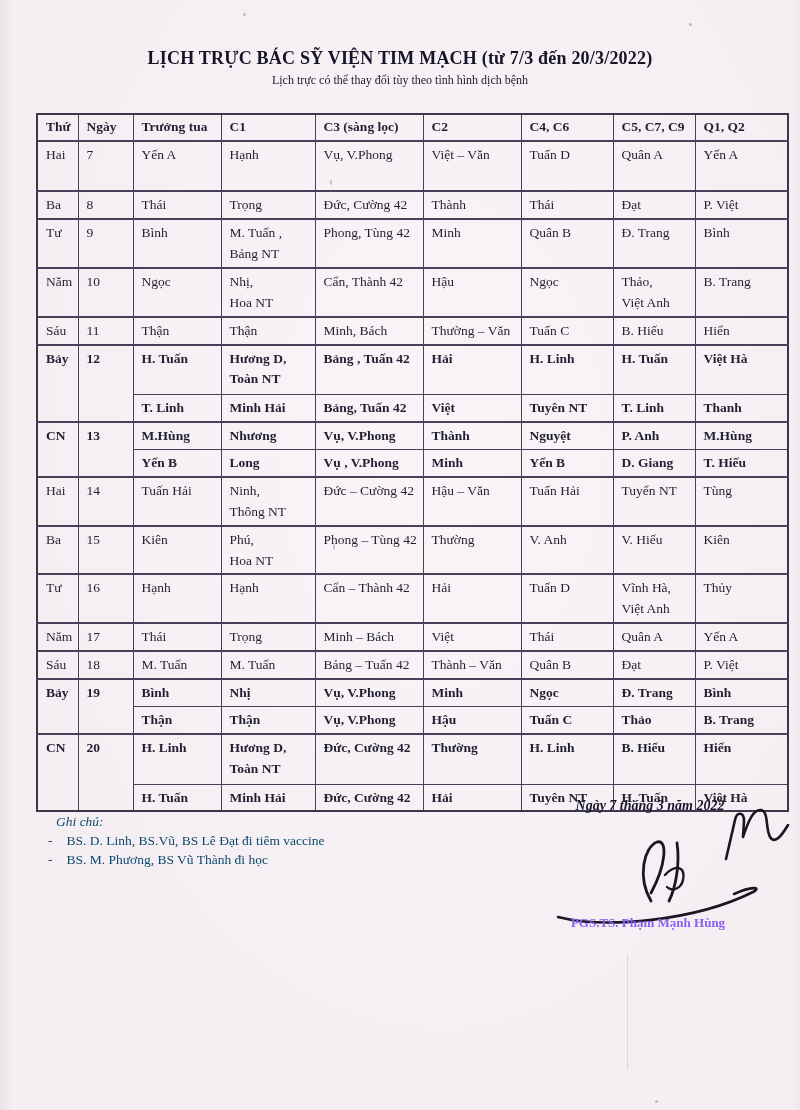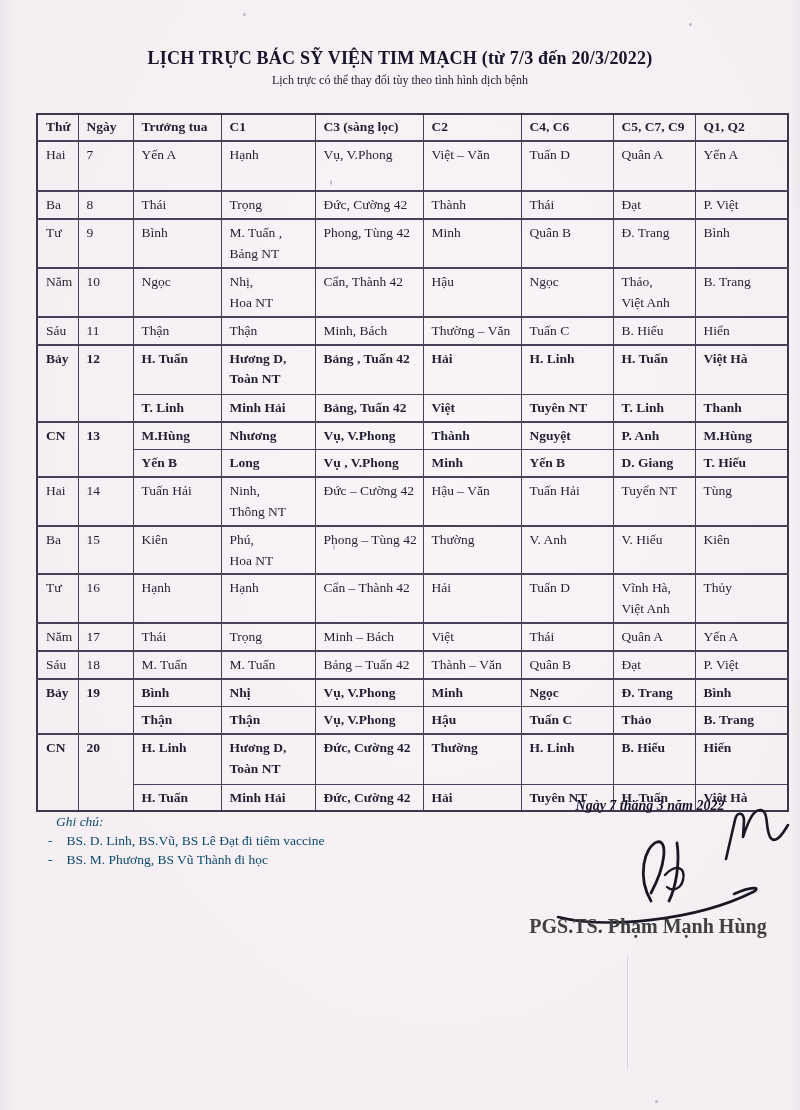--- a/index.html
+++ b/index.html
@@ -58,21 +58,21 @@
   col.c-c46{width:92px;}  col.c-c579{width:82px;} col.c-q12{width:93px;}
 
   .notes{position:absolute;left:44px;top:806px;width:340px;font-size:13.5px;color:#0c4a6e;margin-top:8px;}
   .notes-title{font-style:italic;padding-left:12px;}
   .note-line{display:flex;gap:14px;margin-top:3px;padding-left:4px;}
   .note-bullet{flex:0 0 auto;}
 
   .signblock{position:absolute;left:520px;top:798px;width:260px;text-align:center;color:#16132a;}
   .date-line{font-size:14px;font-weight:bold;font-style:italic;}
   .signer-title{font-size:15px;font-weight:bold;margin-top:2px;}
-  .signer-name{font-size:20px;font-weight:bold;position:absolute;left:528px;top:915px;width:240px;text-align:center;color:#404040;}
+  .signer-name{font-size:13px;font-weight:bold;position:absolute;left:528px;top:915px;width:240px;text-align:center;color:#8b5cf6;}
   .signature-svg{position:absolute;left:520px;top:795px;width:270px;height:150px;}
 </style>
 </head>
 <body>
 
 <div class="paper"></div>
 <div class="crease"></div>
 <div class="speck" style="left:243px;top:13px;width:3px;height:3px;"></div>
 <div class="speck" style="left:689px;top:23px;width:3px;height:3px;"></div>
 <div class="speck" style="left:330px;top:180px;width:2px;height:5px;"></div>

